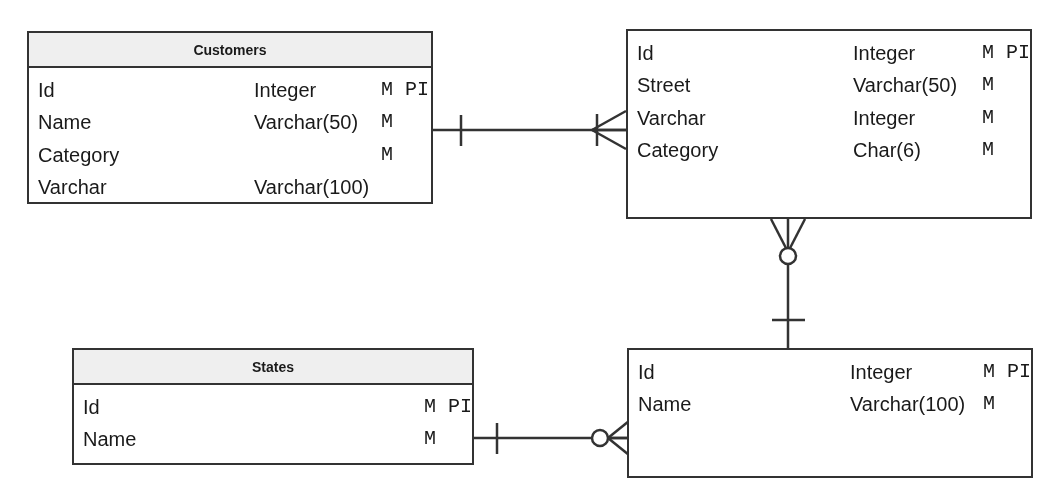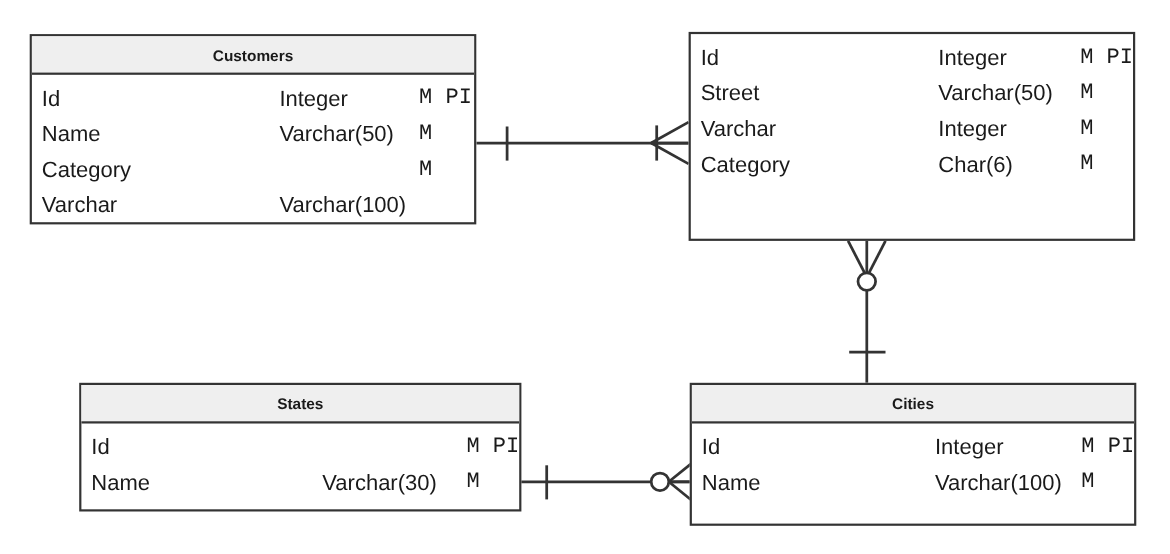--- a/index.html
+++ b/index.html
@@ -186,28 +186,26 @@
     <div class="entity-header">States</div>
     <div class="entity-body">
       <div class="attr-row">
         <span class="attr-name">Id</span>
         <span class="attr-spacer"></span>
         <span class="attr-flags">M PI</span>
       </div>
       <div class="attr-row">
         <span class="attr-name">Name</span>
         <span class="attr-spacer"></span>
-        <span class="attr-type">Varchar(30)</span>
         <span class="attr-flags">M</span>
       </div>
     </div>
   </div>
 
   <div class="entity tbl-cities" style="left:627px; top:348px; width:406px; height:130px;">
-    <div class="entity-header">Cities</div>
     <div class="entity-body">
       <div class="attr-row">
         <span class="attr-name">Id</span>
         <span class="attr-spacer"></span>
         <span class="attr-type">Integer</span>
         <span class="attr-flags">M PI</span>
       </div>
       <div class="attr-row">
         <span class="attr-name">Name</span>
         <span class="attr-spacer"></span>

